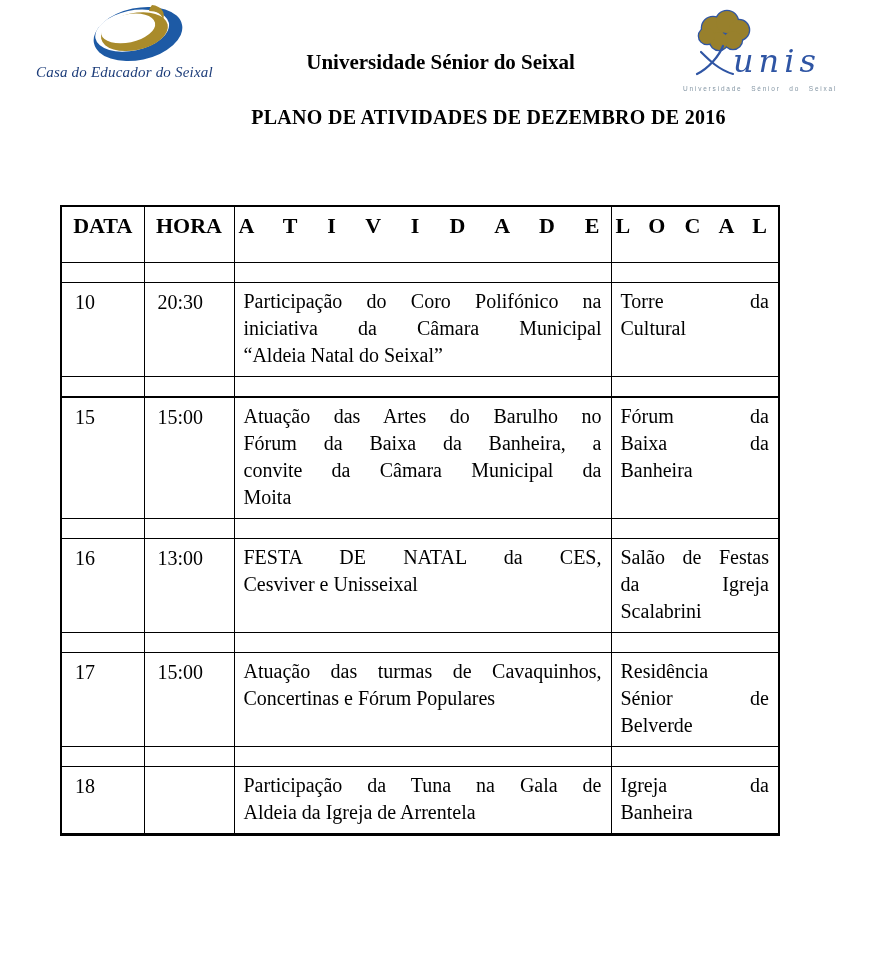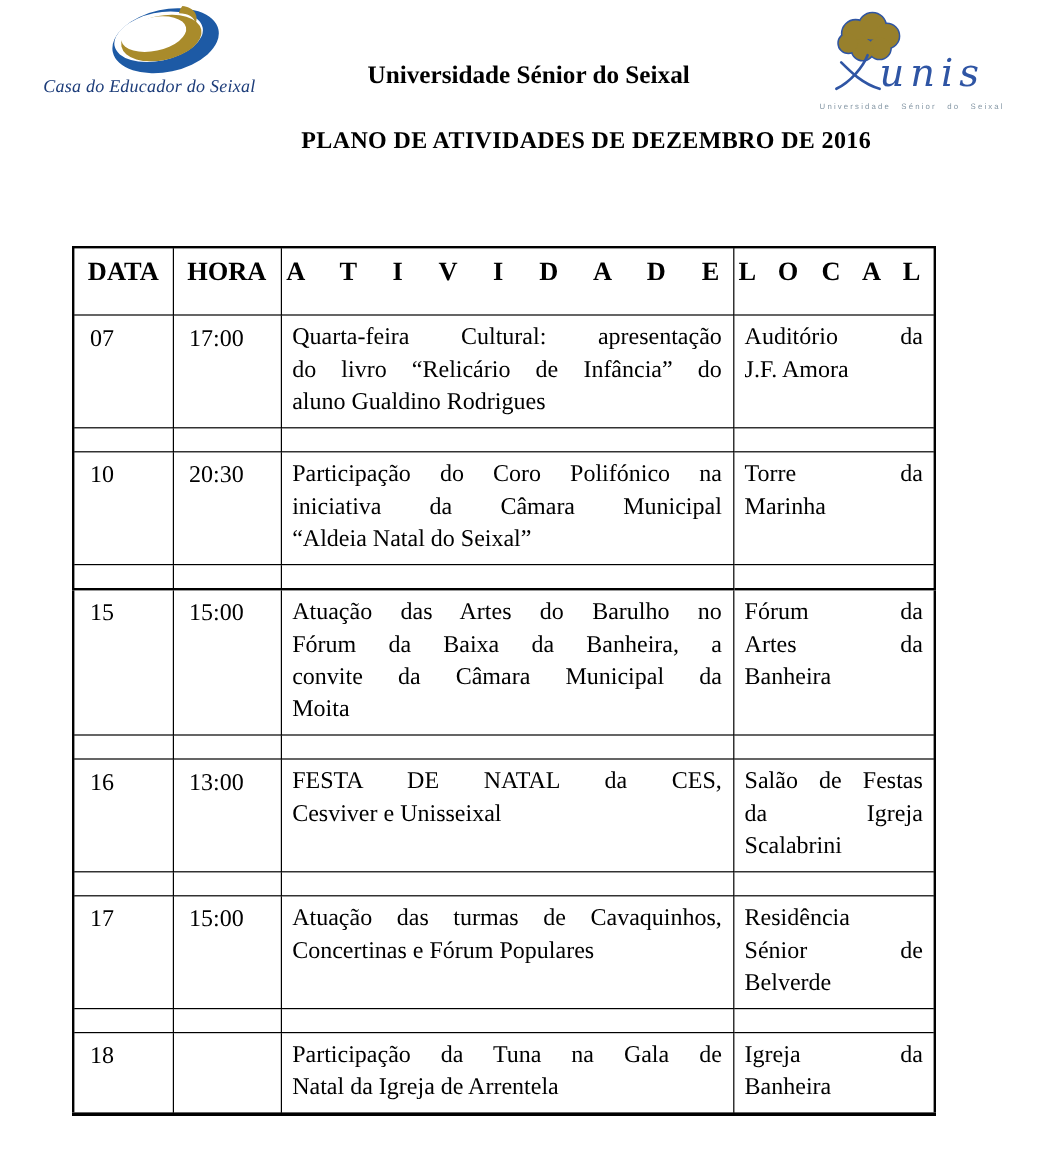--- a/index.html
+++ b/index.html
@@ -119,70 +119,57 @@
       </colgroup>
       <thead>
         <tr>
           <th class="h-center">DATA</th>
           <th class="h-center">HORA</th>
           <th class="h-spread">A T I V I D A D E</th>
           <th class="h-spread">L O C A L</th>
         </tr>
       </thead>
       <tbody>
-          <tr>
-            <td class="c-date">07</td>
-            <td class="c-time">17:00</td>
-            <td class="c-act">
-              <div class="tline">Quarta-feira Cultural: apresentação</div>
-              <div class="tline">do livro “Relicário de Infância” do</div>
-              <div class="tline last">aluno Gualdino Rodrigues</div>
-            </td>
-            <td class="c-loc">
-              <div class="tline">Auditório da</div>
-              <div class="tline last">J.F. Amora</div>
-            </td>
-          </tr>
           <tr class="spacer-row">
             <td></td>
             <td></td>
             <td></td>
             <td></td>
           </tr>
           <tr>
             <td class="c-date">10</td>
             <td class="c-time">20:30</td>
             <td class="c-act">
               <div class="tline">Participação do Coro Polifónico na</div>
               <div class="tline">iniciativa da Câmara Municipal</div>
               <div class="tline last">“Aldeia Natal do Seixal”</div>
             </td>
             <td class="c-loc">
               <div class="tline">Torre da</div>
-              <div class="tline last">Marinha</div>
+              <div class="tline last">Cultural</div>
             </td>
           </tr>
           <tr class="spacer-row">
             <td></td>
             <td></td>
             <td></td>
             <td></td>
           </tr>
           <tr class="thick-top">
             <td class="c-date">15</td>
             <td class="c-time">15:00</td>
             <td class="c-act">
               <div class="tline">Atuação das Artes do Barulho no</div>
               <div class="tline">Fórum da Baixa da Banheira, a</div>
               <div class="tline">convite da Câmara Municipal da</div>
               <div class="tline last">Moita</div>
             </td>
             <td class="c-loc">
               <div class="tline">Fórum da</div>
-              <div class="tline">Artes da</div>
+              <div class="tline">Baixa da</div>
               <div class="tline last">Banheira</div>
             </td>
           </tr>
           <tr class="spacer-row">
             <td></td>
             <td></td>
             <td></td>
             <td></td>
           </tr>
           <tr>
@@ -221,21 +208,21 @@
             <td></td>
             <td></td>
             <td></td>
             <td></td>
           </tr>
           <tr>
             <td class="c-date">18</td>
             <td class="c-time"></td>
             <td class="c-act">
               <div class="tline">Participação da Tuna na Gala de</div>
-              <div class="tline last">Natal da Igreja de Arrentela</div>
+              <div class="tline last">Aldeia da Igreja de Arrentela</div>
             </td>
             <td class="c-loc">
               <div class="tline">Igreja da</div>
               <div class="tline last">Banheira</div>
             </td>
           </tr>
         </tbody>
     </table>
   </div>
 

